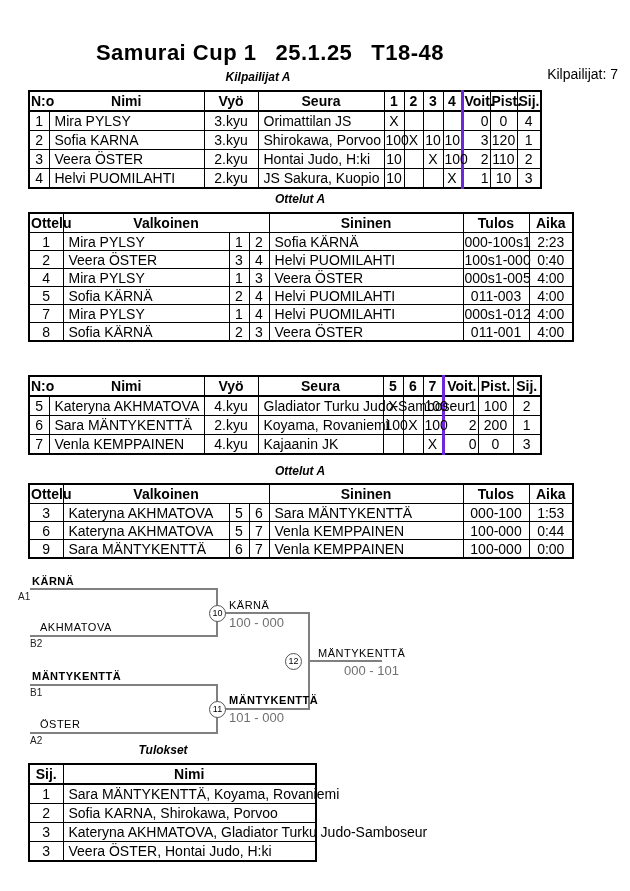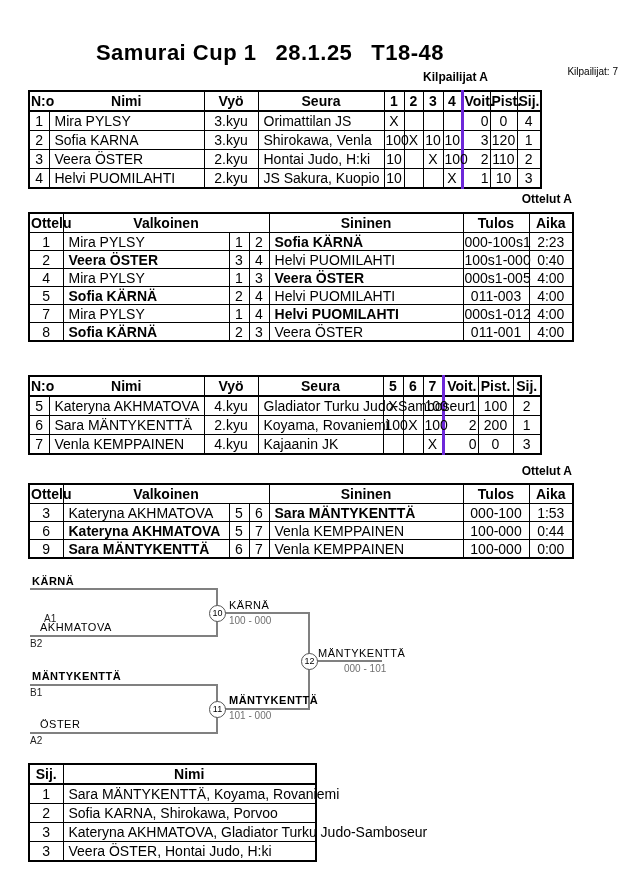--- a/index.html
+++ b/index.html
@@ -1,61 +1,62 @@
 <!DOCTYPE html>
 <html><head>
 <meta charset="utf-8">
 <style>
   html,body{margin:0;padding:0;background:#e8e8e8;}
   .page{position:relative;width:630px;height:891px;background:#ffffff;margin:0 auto;
         font-family:"Liberation Sans","DejaVu Sans",sans-serif;color:#000;overflow:hidden;}
   .title{position:absolute;top:40px;left:0;width:540px;display:flex;justify-content:center;
          gap:19px;font-size:22px;font-weight:bold;letter-spacing:0.5px;white-space:nowrap;}
-  .count{position:absolute;top:66px;right:12px;font-size:10px;}
-  .sec{position:absolute;font-size:12px;font-weight:bold;text-align:right;}
+  .count{position:absolute;top:66px;right:12px;font-size:14px;}
+  .sec{position:absolute;font-size:12px;font-weight:bold;text-align:center;font-style:italic;}
   
   .t{position:absolute;border-collapse:collapse;table-layout:fixed;font-size:14px;
      border:2px solid #000;}
   .t th,.t td{border:1px solid #000;height:18px;padding:0 1px;overflow:visible;white-space:nowrap;}
   .t th{font-weight:bold;border-bottom:2px solid #000;text-align:center;}
   .t.ot th{border-bottom-width:1px;}
   .t td.c{text-align:center;}
   .t td.l{text-align:left;padding:0 5px;}
   .t td.ovf{white-space:nowrap;}
   .t td.tl,.t th.tl{border-left:3px solid #6d28d9;text-align:right;}
   .t th.nbr{border-right-style:hidden;}
   .t th.nbl{border-left-style:hidden;}
-  .t td.b{font-weight:bold;}
+  .t td.b{font-weight:normal;}
   .t.ot td{height:17px;}
   
   .hline,.vline{position:absolute;background:#808080;}
   .hline{height:2px;}
   .vline{width:2px;}
   .node{position:absolute;width:15px;height:15px;border:1px solid #555;border-radius:50%;
         background:#fff;font-size:9px;line-height:15px;text-align:center;z-index:2;}
   .bname{position:absolute;font-size:11px;white-space:nowrap;letter-spacing:0.5px;}
   .b{font-weight:bold;}
   .seed{position:absolute;font-size:10px;color:#222;}
-  .score{position:absolute;font-size:10px;color:#707070;white-space:nowrap;}
+  .score{position:absolute;font-size:13px;color:#707070;white-space:nowrap;}
 </style>
 </head>
 <body>
 
 <div class="page">
 
   <div class="title">
     <span>Samurai Cup 1</span>
-    <span>28.1.25</span>
+    <span>25.1.25</span>
     <span>T18-48</span>
   </div>
   <div class="count">Kilpailijat: 7</div>
 
   <div class="sec" style="left:28px;top:70px;width:460px;">Kilpailijat A</div>
   <div class="sec" style="left:28px;top:192px;width:544px;">Ottelut A</div>
   <div class="sec" style="left:28px;top:464px;width:544px;">Ottelut A</div>
+  <div class="sec" style="left:28px;top:743px;width:270px;">Tulokset</div>
 
   <table class="t" style="left:28px;top:90px;width:512px;">
     <colgroup>
       <col style="width:20px">
         <col style="width:155px">
         <col style="width:54px">
         <col style="width:126px">
       <col style="width:20px">
         <col style="width:19px">
         <col style="width:20px">
@@ -90,21 +91,21 @@
           <td class="c"></td>
           <td class="c"></td>
           <td class="c tl">0</td>
           <td class="c">0</td>
           <td class="c">4</td>
         </tr>
         <tr>
           <td class="c">2</td>
           <td class="l">Sofia KARNA</td>
           <td class="c">3.kyu</td>
-          <td class="l ovf">Shirokawa, Venla</td>
+          <td class="l ovf">Shirokawa, Porvoo</td>
           <td class="c">100</td>
           <td class="c">X</td>
           <td class="c">10</td>
           <td class="c">10</td>
           <td class="c tl">3</td>
           <td class="c">120</td>
           <td class="c">1</td>
         </tr>
         <tr>
           <td class="c">3</td>
@@ -326,33 +327,33 @@
           <td class="c">100-000</td>
           <td class="c">0:00</td>
         </tr>
       </tbody>
   </table>
 
   <div>
 
     <div class="bname b" style="left:32px;top:575px;">KÄRNÄ</div>
     <div class="hline" style="left:30px;top:588px;width:188px;"></div>
-    <div class="seed" style="left:44px;top:591px;margin-top:22px;">A1</div>
+    <div class="seed" style="left:18px;top:591px;">A1</div>
     <div class="bname" style="left:40px;top:621px;">AKHMATOVA</div>
     <div class="hline" style="left:30px;top:635px;width:188px;"></div>
     <div class="seed" style="left:30px;top:638px;">B2</div>
     <div class="vline" style="left:216px;top:588px;height:49px;"></div>
     <div class="node" style="left:209px;top:605px;">10</div>
     <div class="hline" style="left:216px;top:612px;width:94px;"></div>
     <div class="bname" style="left:229px;top:599px;">KÄRNÄ</div>
     <div class="score" style="left:229px;top:615px;">100 - 000</div>
 
     <div class="vline" style="left:308px;top:612px;height:50px;"></div>
     <div class="vline" style="left:308px;top:660px;height:50px;"></div>
-    <div class="node" style="left:301px;top:653px;">12</div>
+    <div class="node" style="left:285px;top:653px;">12</div>
     <div class="hline" style="left:308px;top:660px;width:74px;"></div>
     <div class="bname" style="left:318px;top:647px;">MÄNTYKENTTÄ</div>
     <div class="score" style="left:318px;top:663px;margin-left:26px;">000 - 101</div>
 
     <div class="bname b" style="left:32px;top:670px;">MÄNTYKENTTÄ</div>
     <div class="hline" style="left:30px;top:684px;width:188px;"></div>
     <div class="seed" style="left:30px;top:687px;">B1</div>
     <div class="bname" style="left:40px;top:718px;">ÖSTER</div>
     <div class="hline" style="left:30px;top:732px;width:188px;"></div>
     <div class="seed" style="left:30px;top:735px;">A2</div>

